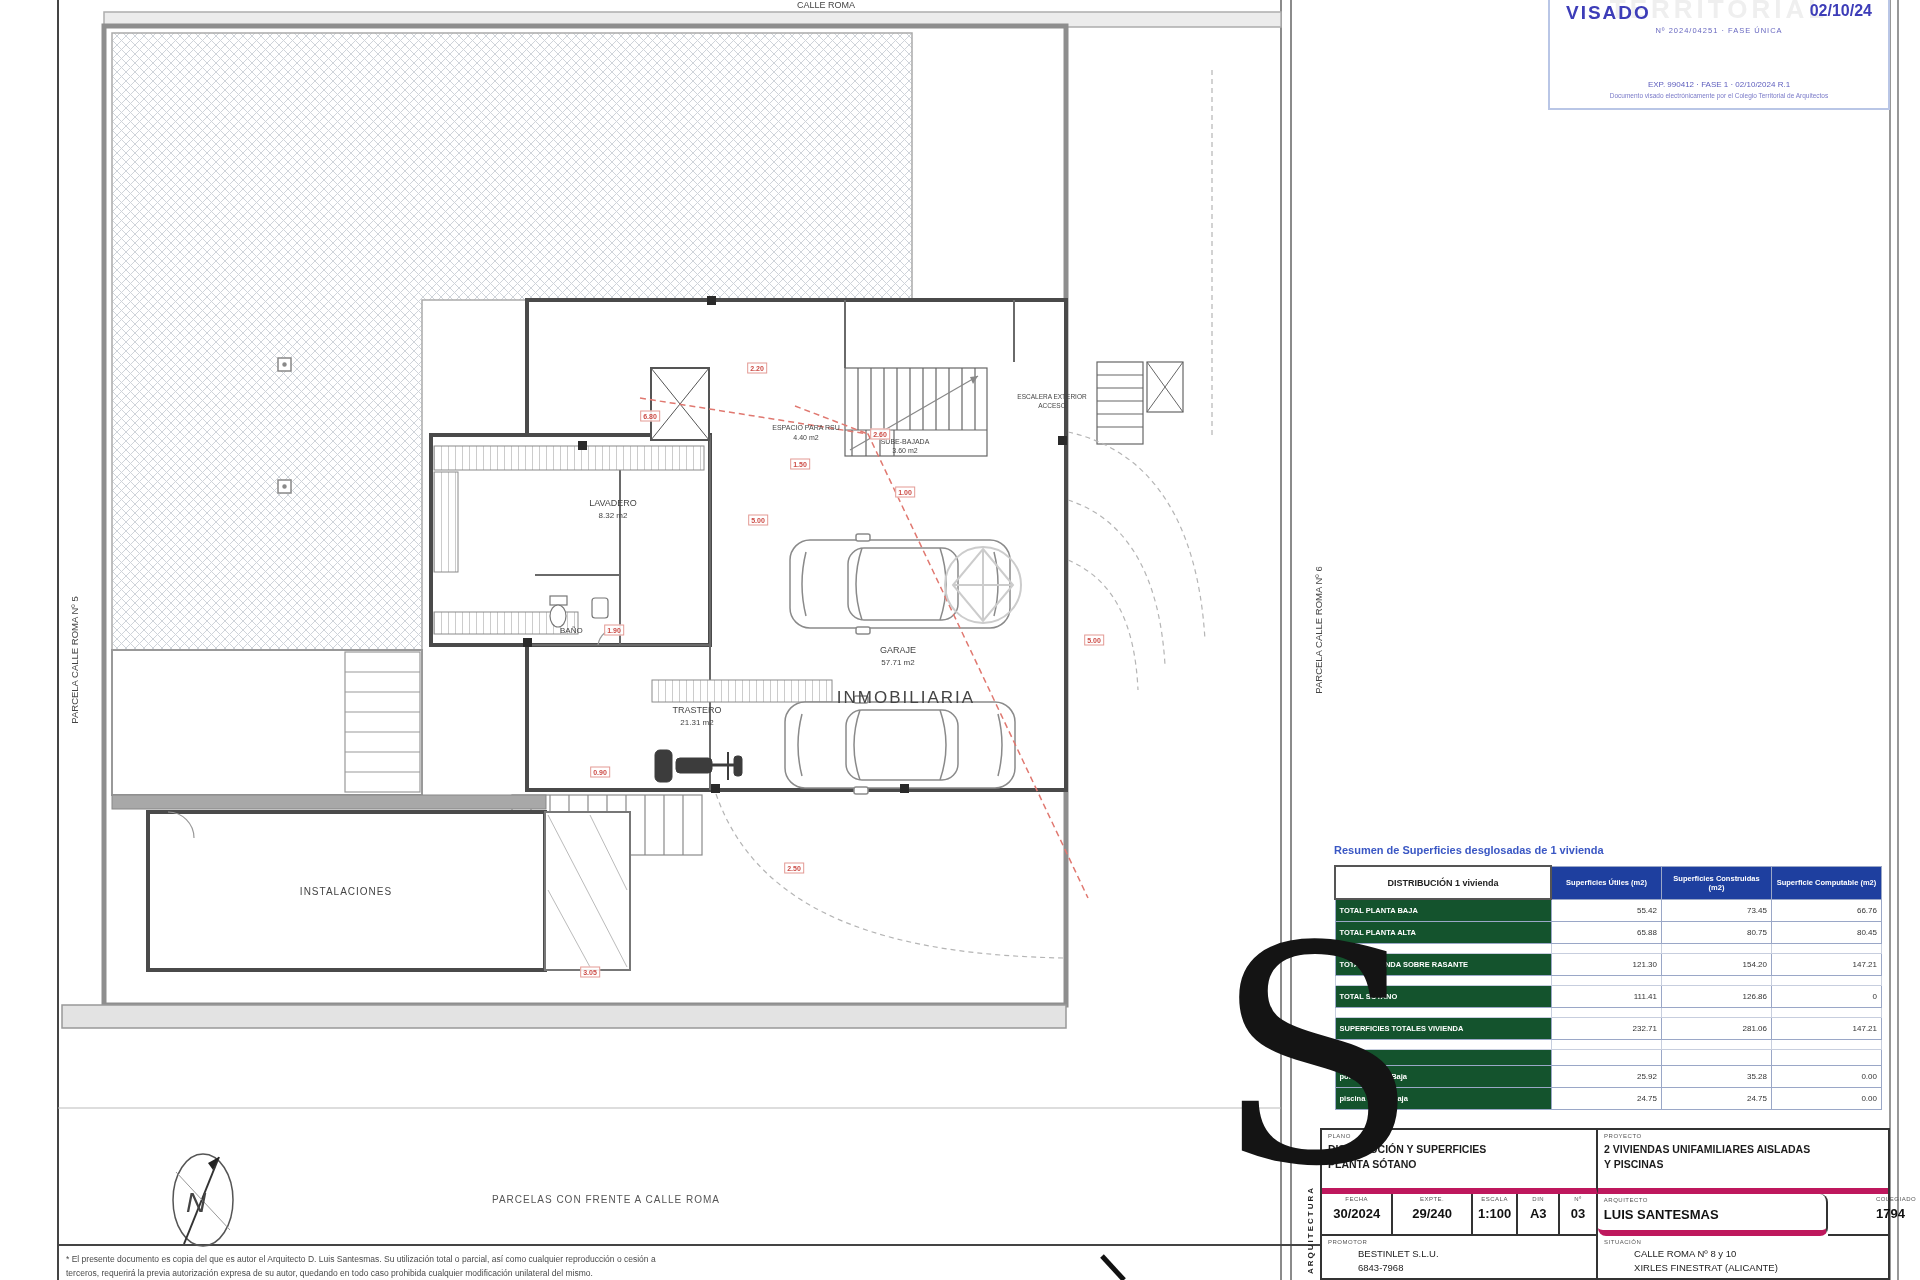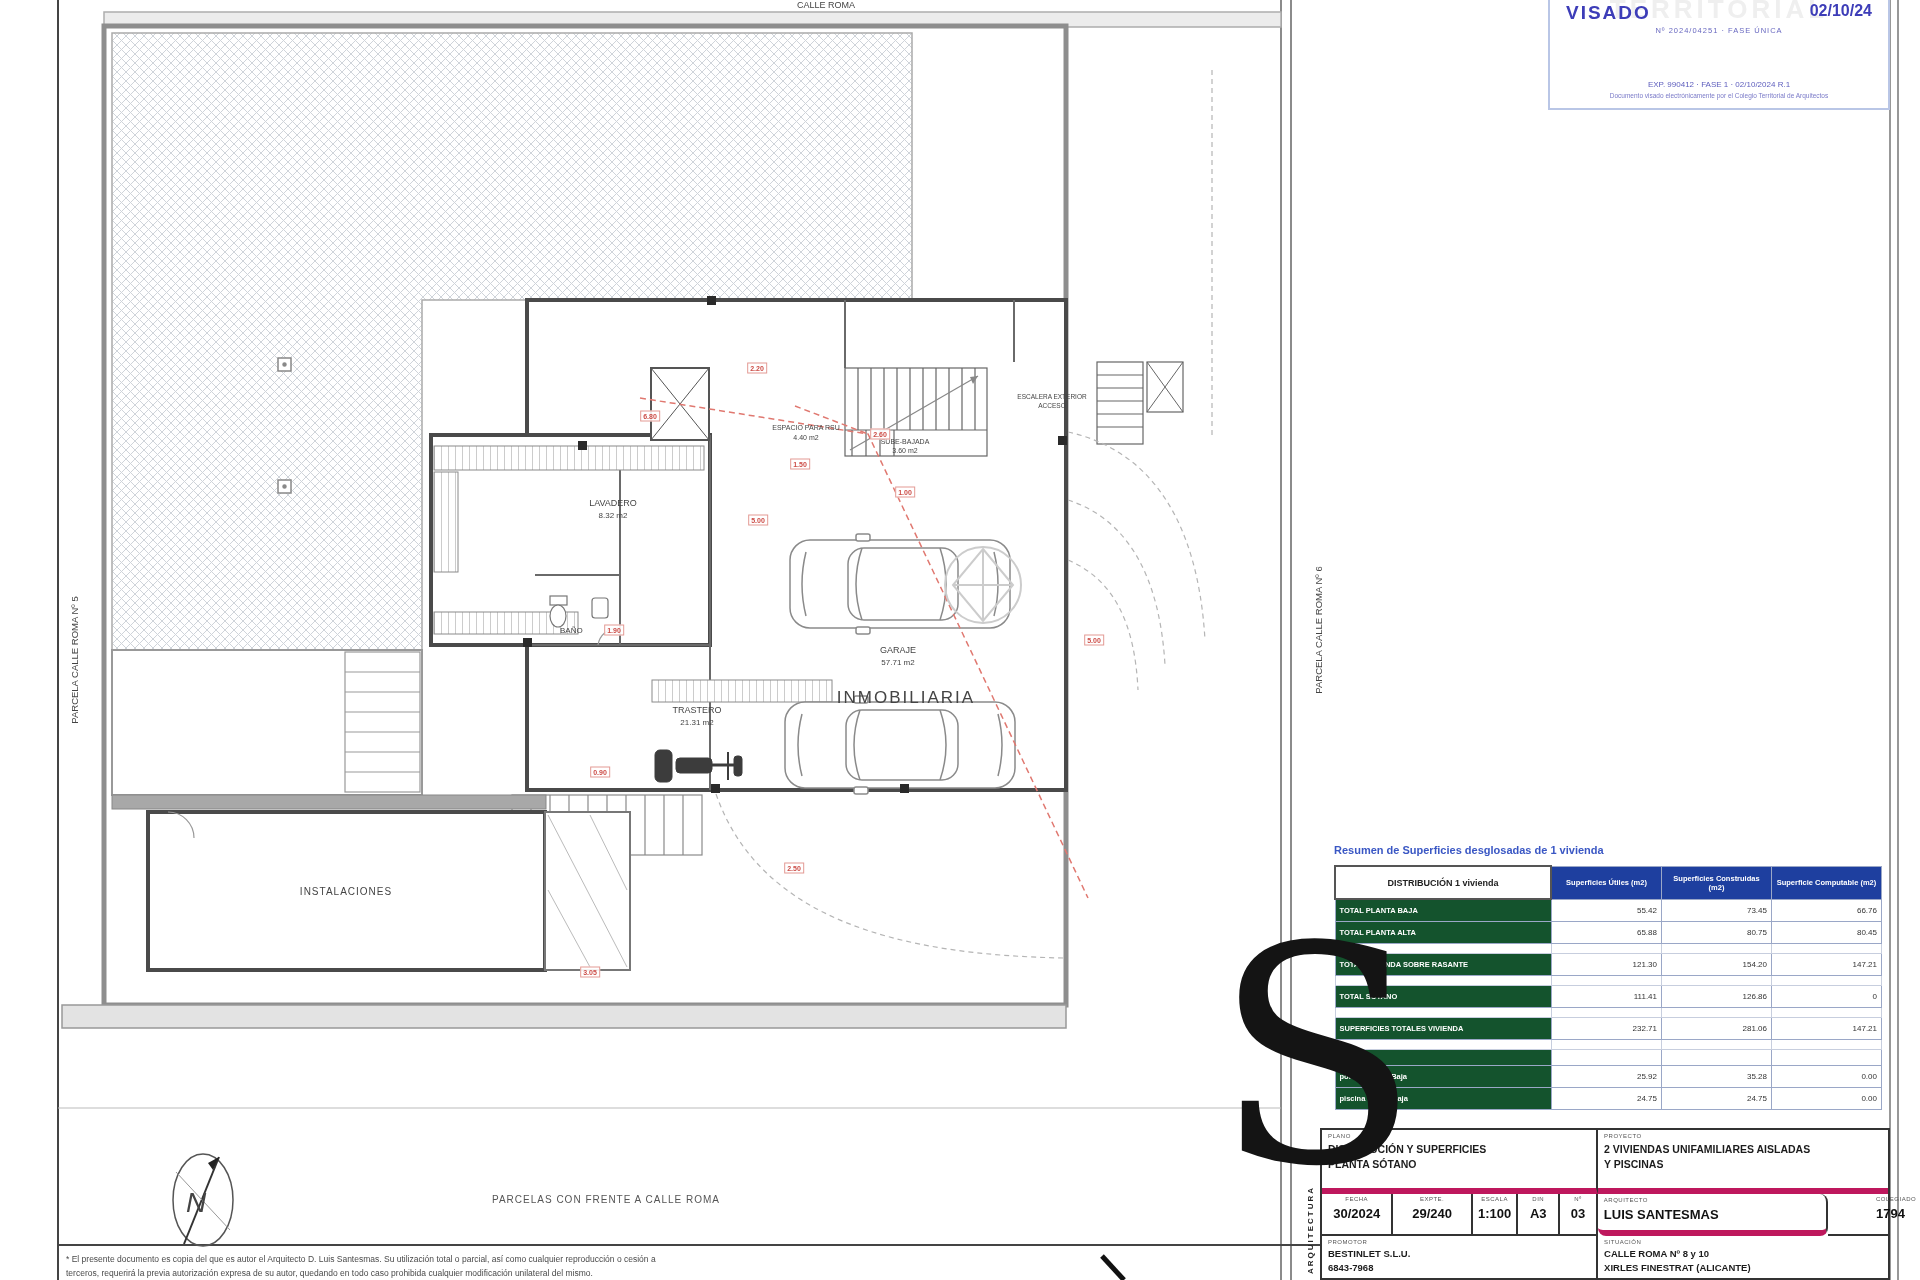--- a/index.html
+++ b/index.html
@@ -45,21 +45,21 @@
           border:2px solid #333;box-sizing:border-box;background:#fff;}
   .tb-row{display:flex;box-sizing:border-box;}
   .tb-cell{box-sizing:border-box;border-right:2px solid #333;border-bottom:6px solid #be185d;
            position:relative;padding:3px 6px;}
   .tb-cell:last-child{border-right:none;}
   .tb-tiny{font-size:6px;color:#555;letter-spacing:.5px;}
   .tb-main{font-size:10.5px;font-weight:bold;color:#1c1c1c;line-height:1.4;margin-top:3px;}
   .tb-small-cell{box-sizing:border-box;border-right:2px solid #333;border-bottom:2px solid #333;
                  text-align:center;padding-top:2px;}
   .tb-val{font-size:13px;font-weight:bold;color:#111;margin-top:4px;}
-  .tb-lines{font-size:9.5px;font-weight:bold;color:#1c1c1c;line-height:1.5;margin-top:2px;}
+  .tb-lines{font-size:9.5px;font-weight:normal;color:#1c1c1c;line-height:1.5;margin-top:2px;margin-left:30px;}
 
   .brand-s{position:absolute;left:1214px;top:908px;font-family:"DejaVu Serif",serif;
            font-size:300px;line-height:300px;color:#141414;z-index:5;}
   .brand-vert{position:absolute;left:1293px;top:1128px;width:26px;height:152px;z-index:6;}
   .brand-vert span{position:absolute;left:13px;top:146px;transform:rotate(-90deg);
                    transform-origin:0 0;font-size:8px;letter-spacing:2px;color:#222;font-weight:bold;
                    white-space:nowrap;}
 
   .caption{position:absolute;left:456px;top:1194px;width:300px;text-align:center;
            font-size:10px;color:#555;letter-spacing:1px;}

